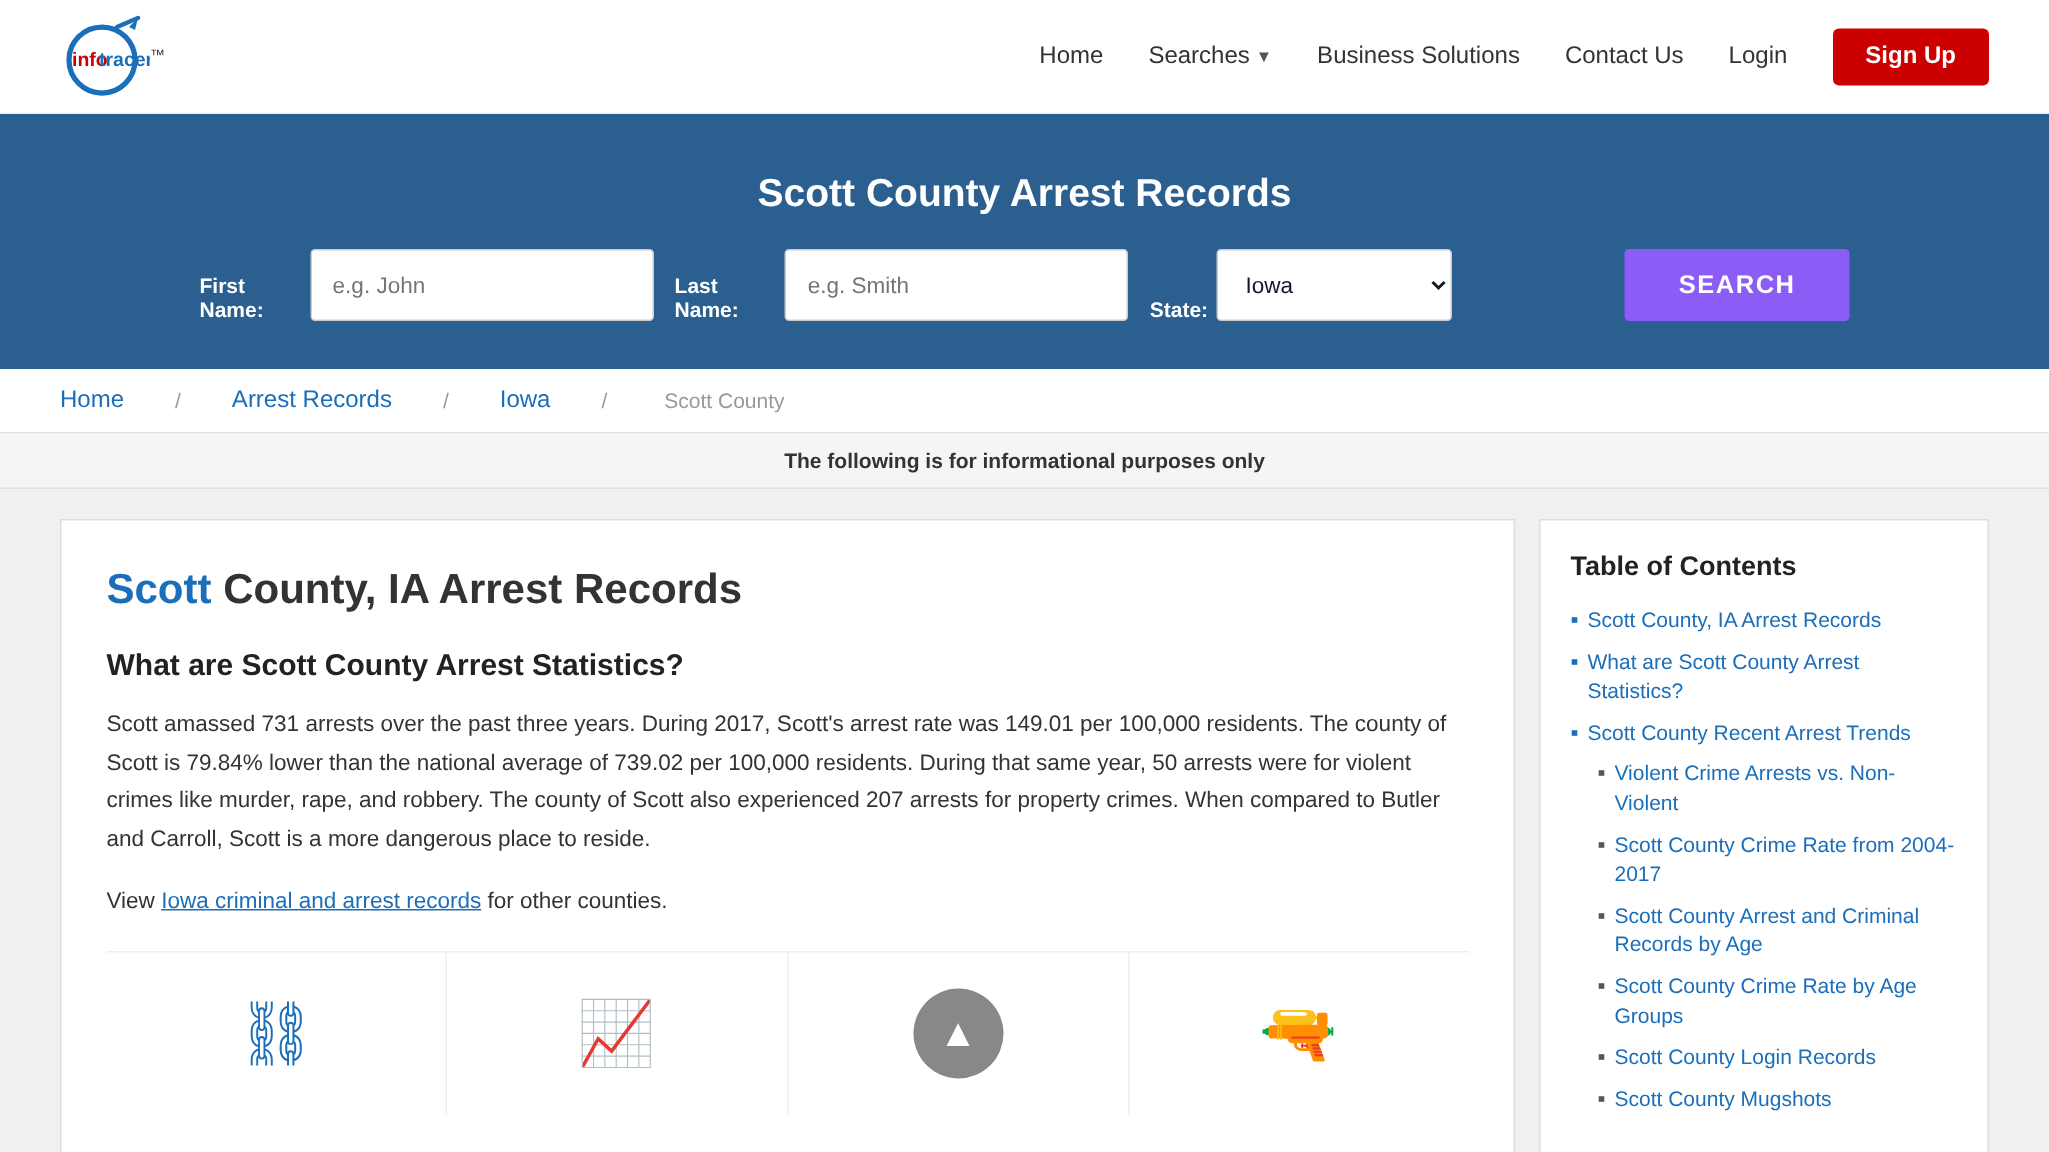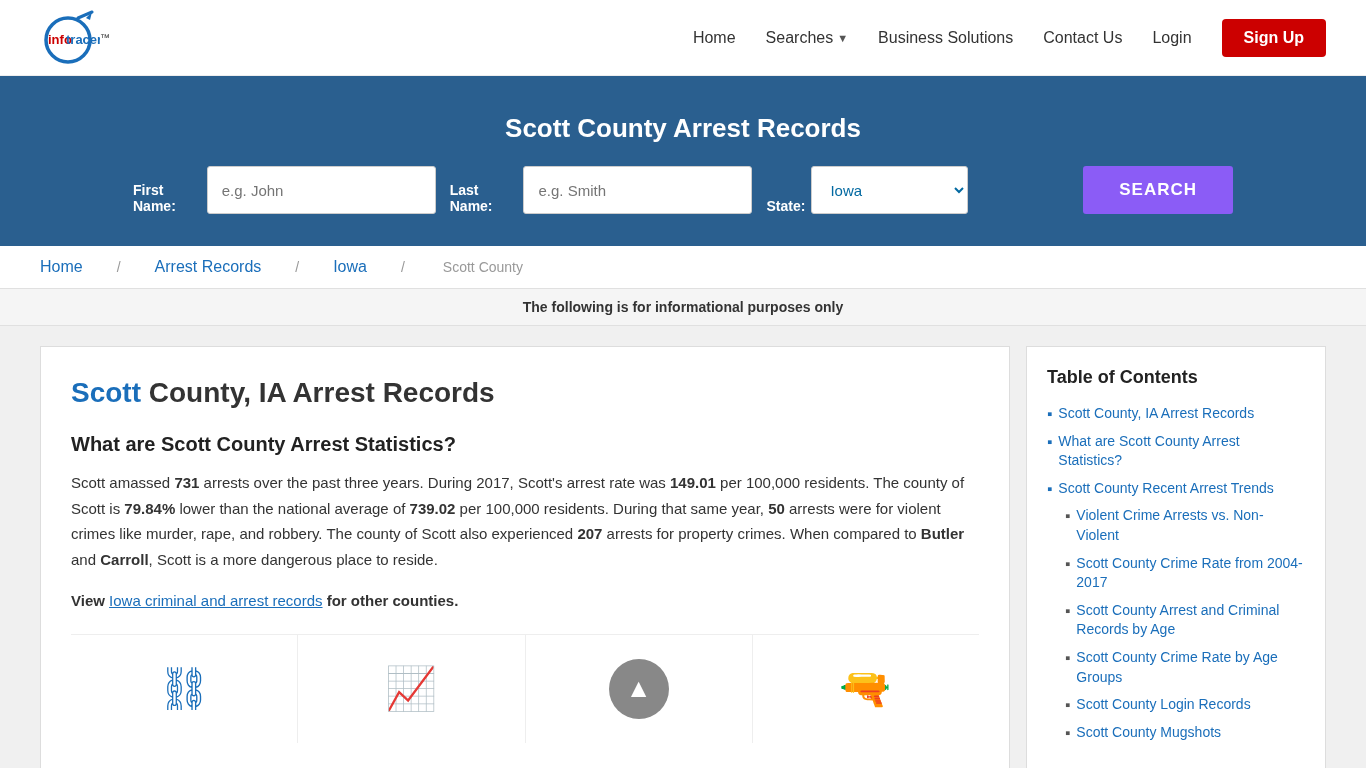--- a/index.html
+++ b/index.html
@@ -77,21 +77,21 @@
       font-weight: bold;
     }
     .form-group input,
     .form-group select {
       height: 48px;
       padding: 0 14px;
       font-size: 15px;
       border: 1px solid #ccc;
       border-radius: 3px;
       background: #fff;
-      color: #0369a1;
+      color: #0f172a;
     }
     .form-group.first-name { flex: 1.2; }
     .form-group.last-name { flex: 1.2; }
     .form-group.state { flex: 1.2; }
     .search-form select { cursor: pointer; }
     .btn-search {
       height: 48px;
       padding: 0 36px;
       background: #8b5cf6;
       color: #fff;
@@ -159,21 +159,21 @@
       font-size: 20px;
       font-weight: bold;
       color: #222;
       margin-bottom: 14px;
     }
     .content-area p {
       line-height: 1.7;
       margin-bottom: 16px;
       font-size: 15px;
     }
-    .content-area p strong { font-weight: bold; text-align: right; }
+    .content-area p strong { font-weight: normal; text-align: right; }
     .content-area a {
       color: #1a6eba;
       text-decoration: underline;
     }
 
     
     .icons-row {
       display: flex;
       gap: 0;
       margin-top: 20px;

